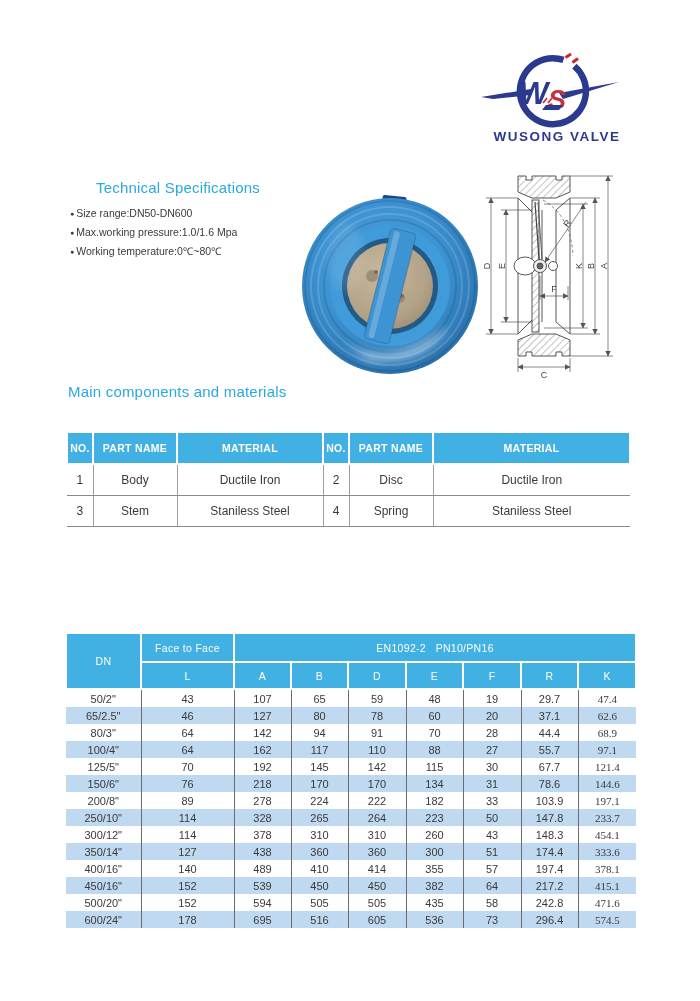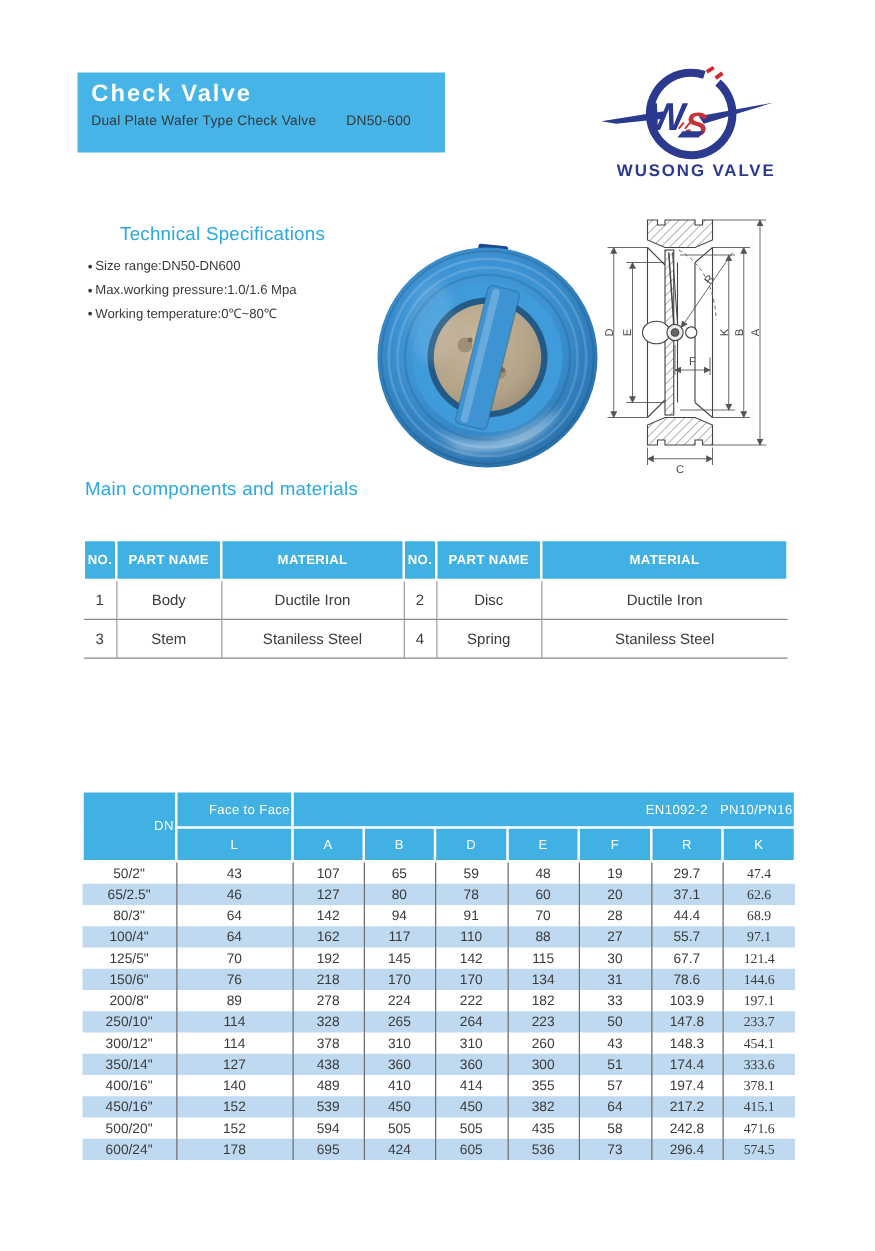--- a/index.html
+++ b/index.html
@@ -37,41 +37,34 @@
   .comp-table td{height:28px;text-align:center;font-size:12px;color:#3a3a3a;
                  border-left:1px solid #a0a0a0;border-right:1px solid #a0a0a0;
                  border-top:1px solid #8a8a8a;border-bottom:1px solid #8a8a8a;}
   .comp-table td:first-child{border-left:none;}
   .comp-table td:last-child{border-right:none;}
 
   
   .dims-table{position:absolute;left:65px;top:632px;width:570px;border-collapse:collapse;table-layout:fixed;}
   .dims-table th{background:#41b0e2;color:#fff;font-weight:normal;font-size:10.5px;
                  border:2px solid #ffffff;letter-spacing:.3px;}
-  .dims-table thead tr.r1 th{height:25px;text-align:right;}
+  .dims-table thead tr.r1 th{height:25px;}
   .dims-table thead tr.r2 th{height:23px;}
   .dims-table th.std{white-space:pre;}
   .dims-table tbody td{height:17px;text-align:center;font-size:11px;color:#3a3a3a;padding:0;
                        border-left:1px solid #6b6b6b;border-right:1px solid #6b6b6b;}
   .dims-table tbody td:first-child{border-left:none;}
   .dims-table tbody td:last-child{border-right:none;font-family:Liberation Serif, serif;}
   .dims-table tbody tr:nth-child(even){background:#bfd9f0;}
 </style>
 </head>
 <body>
 
 <div id="page">
 
-  <div class="banner">
-    <h1 class="banner-title">Check Valve</h1>
-    <div class="banner-sub">
-      <span>Dual Plate Wafer Type Check Valve</span>
-      <span>DN50-600</span>
-    </div>
-  </div>
 
   <svg class="logo" viewBox="0 0 160 112">
 
     <path d="M 95.4 18.1 A 33 33 0 1 1 84.5 11.9" fill="none" stroke="#2b3a8f" stroke-width="6.5"></path>
 
     <line x1="86.5" y1="9.5" x2="92" y2="6" stroke="#d0262e" stroke-width="3"></line>
     <line x1="93.5" y1="14.5" x2="99" y2="10.5" stroke="#d0262e" stroke-width="3"></line>
 
     <polygon points="2,49 52,41 52,47 14,51" fill="#2b3a8f"></polygon>
     <polygon points="80,45 140,34 84,51" fill="#2b3a8f"></polygon>
@@ -421,21 +414,21 @@
           <td>505</td>
           <td>435</td>
           <td>58</td>
           <td>242.8</td>
           <td>471.6</td>
         </tr>
         <tr>
           <td>600/24"</td>
           <td>178</td>
           <td>695</td>
-          <td>424</td>
+          <td>516</td>
           <td>605</td>
           <td>536</td>
           <td>73</td>
           <td>296.4</td>
           <td>574.5</td>
         </tr>
       </tbody>
   </table>
 
 </div>

